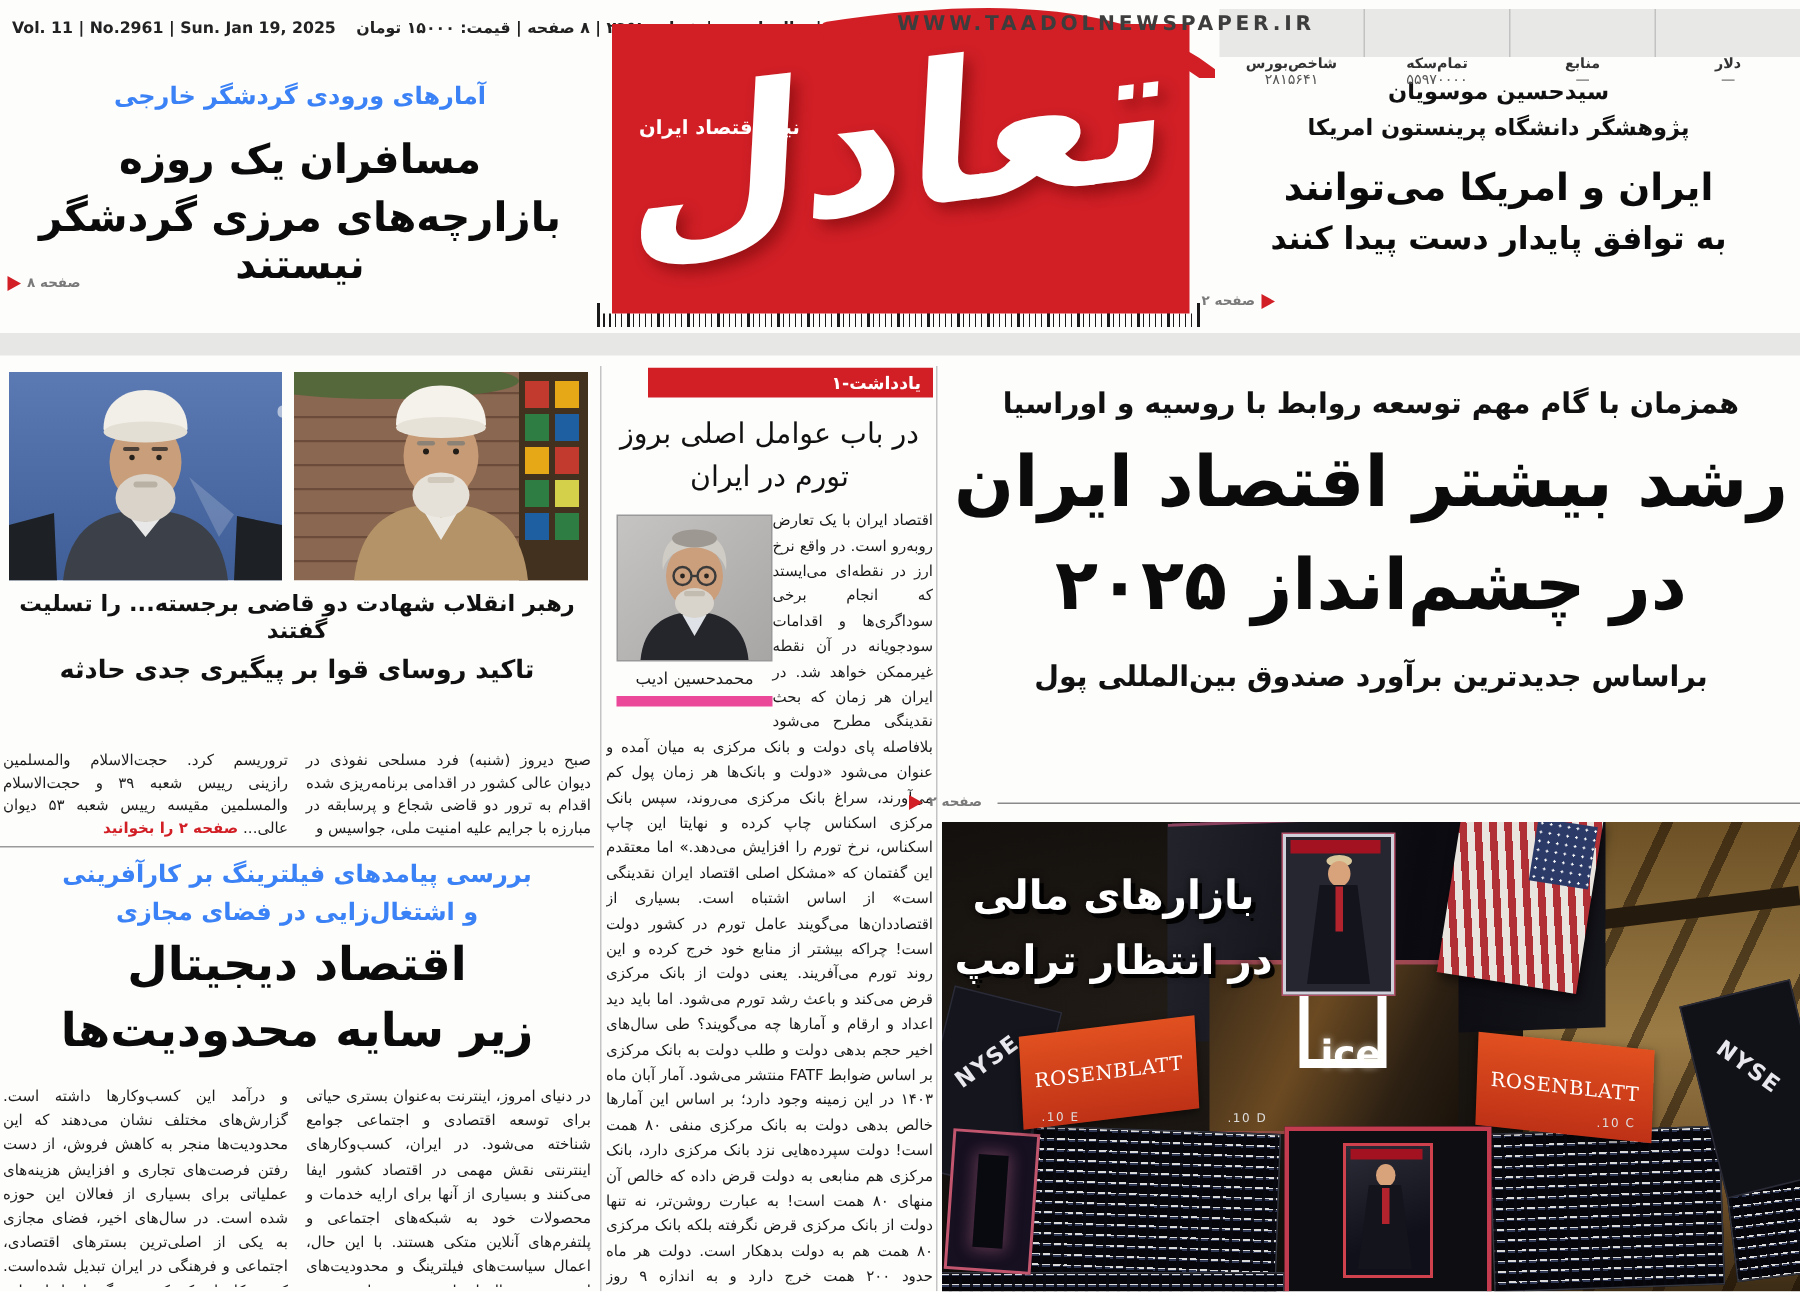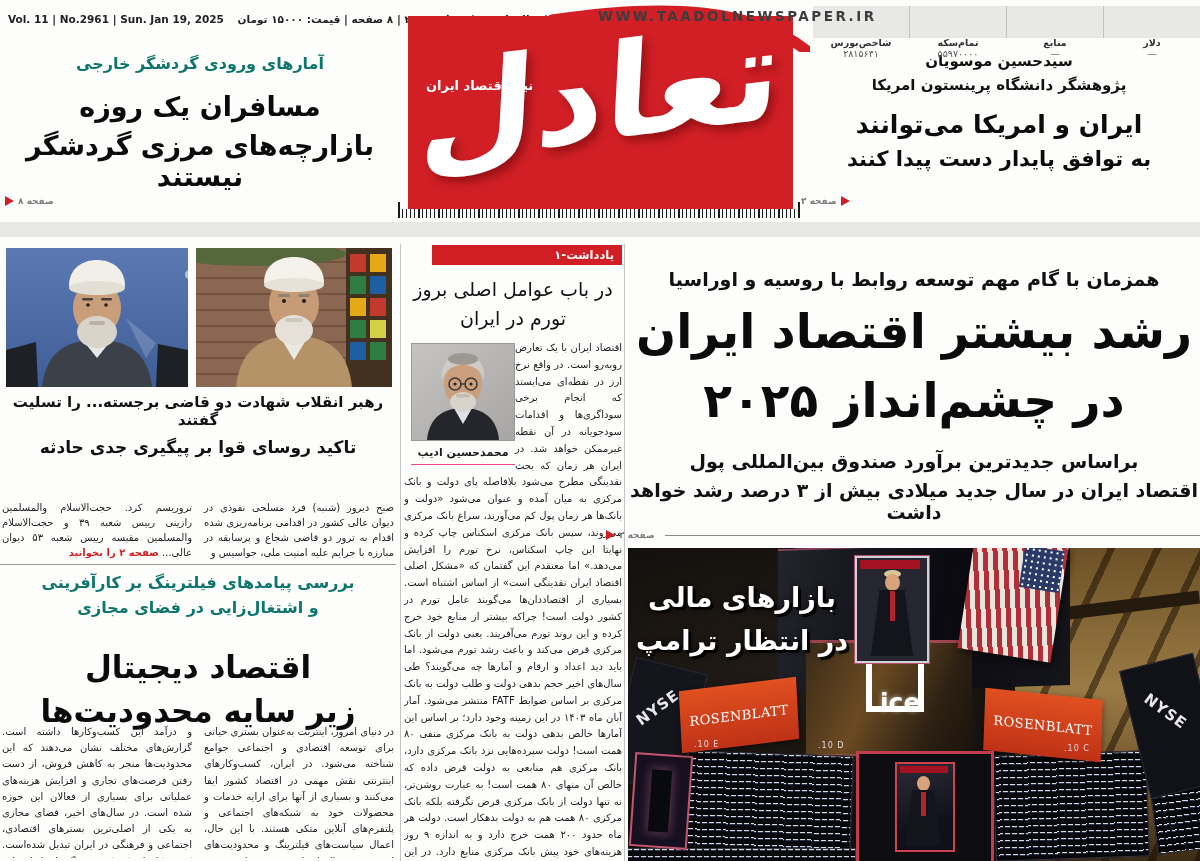--- a/index.html
+++ b/index.html
@@ -26,21 +26,21 @@
       repeating-linear-gradient(90deg,#1a1a1a 0 2px,transparent 2px 20px);
     background-size:100% 9px,100% 16px;background-position:left bottom,left bottom;background-repeat:no-repeat;}
   .masthead{position:absolute;left:408px;top:16px;width:385px;height:193px;background:#d21f26;z-index:2;overflow:visible;}
   .masthead .logo{position:absolute;left:0;top:-14px;width:100%;text-align:center;color:#fff;
       font-size:132px;font-weight:bold;transform:skewX(-10deg) rotate(-7deg);
       text-shadow:5px 6px 10px rgba(80,0,0,.45);line-height:1.4;}
   .masthead .tagline{position:absolute;left:18px;top:62px;color:#fff;font-size:13px;font-weight:bold;}
 
   
   .cblock{position:absolute;text-align:center;}
-  .kick{font-size:16px;font-weight:bold;line-height:1.55;color:#0f766e;}
+  .kick{font-size:16px;font-weight:bold;line-height:1.55;color:#3b82f6;}
   .marker{position:absolute;display:flex;align-items:center;direction:ltr;z-index:4;}
   .tri{display:inline-block;width:0;height:0;border-top:5px solid transparent;border-bottom:5px solid transparent;border-left:9px solid #d21f26;}
   .mtxt{font-size:9px;color:#7a7a7a;font-weight:bold;margin:0 4px;}
   .redref{color:#d21f26;font-weight:bold;}
 
   .band{position:absolute;left:0;top:222px;width:1200px;height:15px;background:#e7e7e6;}
   .vr{position:absolute;top:244px;width:1px;height:617px;background:#c4c4c4;}
   .hrule{position:absolute;height:1px;background:#9a9a9a;}
 
   
@@ -48,22 +48,22 @@
   .bodycols .col{flex:1;}
 
   
   .note{position:absolute;left:404px;top:245px;width:218px;height:616px;overflow:hidden;}
   .note-label{height:20px;line-height:20px;background:#d21f26;color:#fff;font-size:11.5px;
               font-weight:bold;text-align:right;padding-left:6px;padding-right:8px;margin-left:28px;}
   .note-title{text-align:center;font-weight:normal;font-size:19px;line-height:1.5;margin:10px 0 8px;}
   .note-body{font-size:10px;line-height:1.68;text-align:justify;color:#1b1b1b;}
   .author-box{float:left;width:104px;margin:3px 0 4px 7px;}
   .author-box svg{display:block;border:1px solid #999;}
-  .author-name{display:block;font-size:11px;font-weight:bold;text-align:center;
-               border-bottom:1px solid #ec4899;padding:3px 0 2px;}
+  .author-name{display:block;font-size:11px;font-weight:normal;text-align:center;
+               border-bottom:7px solid #ec4899;padding:3px 0 2px;}
 
   
   .markets{position:absolute;left:628px;top:548px;width:572px;height:313px;background:
      radial-gradient(ellipse at 30% 40%, #221c17 0%, #120f0c 60%, #0a0908 100%);overflow:hidden;}
   .ceiling{position:absolute;right:0;top:0;width:185px;height:313px;
      background:linear-gradient(180deg,#6d5126 0%,#9a7b45 45%,#6b4d28 80%,#3c2c16 100%);}
   .ceiling:after{content:"";position:absolute;inset:0;
      background:repeating-linear-gradient(115deg,rgba(20,10,0,.5) 0 7px,transparent 7px 42px);}
   .beam{position:absolute;right:0;top:54px;width:190px;height:13px;background:#251a0e;transform:rotate(-7deg);}
   .photo-caption{position:absolute;left:8px;top:28px;color:#fff;font-weight:bold;font-size:27px;
@@ -162,21 +162,21 @@
   <div class="masthead">
     <div class="logo">تعادل</div>
     <div class="tagline">نیاز اقتصاد ایران</div>
   </div>
 
   <div class="cblock" style="left:0;top:52px;width:400px;">
     <div class="kick">آمارهای ورودی گردشگر خارجی</div>
     <div class="h-big" style="font-size:27px;margin-top:14px;">مسافران یک روزه</div>
     <div class="h-big" style="font-size:27px;margin-top:8px;">بازارچه‌های مرزی گردشگر نیستند</div>
   </div>
-  <div class="marker" style="left:5px;top:196px;">
+  <div class="marker" style="left:5px;top:184px;">
     <span class="tri"></span>
     <span class="mtxt">صفحه ۸</span>
   </div>
 
   <div class="cblock" style="left:800px;top:52px;width:398px;">
     <div style="font-size:15px;font-weight:bold;">سیدحسین موسویان</div>
     <div style="font-size:15px;font-weight:bold;margin-top:6px;">پژوهشگر دانشگاه پرینستون امریکا</div>
     <div class="h-big" style="font-size:25px;margin-top:16px;">ایران و امریکا می‌توانند</div>
     <div class="h-big" style="font-size:21px;margin-top:8px;">به توافق پایدار دست پیدا کنند</div>
   </div>
@@ -264,21 +264,21 @@
       <span>تروریسم کرد. حجت‌الاسلام والمسلمین رازینی رییس شعبه ۳۹ و حجت‌الاسلام والمسلمین مقیسه رییس شعبه ۵۳ دیوان عالی...</span>
       <span class="redref">صفحه ۲ را بخوانید</span>
     </div>
   </div>
 
   <div class="hrule" style="left:0;top:564px;width:396px;"></div>
 
   <div class="cblock" style="left:0;top:571px;width:396px;">
     <div class="kick">بررسی پیامدهای فیلترینگ بر کارآفرینی</div>
     <div class="kick">و اشتغال‌زایی در فضای مجازی</div>
-    <div class="h-big" style="font-size:31px;margin-top:28px;">اقتصاد دیجیتال</div>
+    <div class="h-big" style="font-size:31px;margin-top:4px;">اقتصاد دیجیتال</div>
     <div class="h-big" style="font-size:31px;margin-top:8px;">زیر سایه محدودیت‌ها</div>
   </div>
   <div class="bodycols" style="left:2px;top:724px;width:392px;height:134px;font-size:10px;line-height:1.62;">
     <div class="col">در دنیای امروز، اینترنت به‌عنوان بستری حیاتی برای توسعه اقتصادی و اجتماعی جوامع شناخته می‌شود. در ایران، کسب‌وکارهای اینترنتی نقش مهمی در اقتصاد کشور ایفا می‌کنند و بسیاری از آنها برای ارایه خدمات و محصولات خود به شبکه‌های اجتماعی و پلتفرم‌های آنلاین متکی هستند. با این حال، اعمال سیاست‌های فیلترینگ و محدودیت‌های اینترنتی در سال‌های اخیر، به‌ویژه از شهریور ۱۴۰۱، تأثیرات چشمگیری بر عملکرد</div>
     <div class="col">
       <span>و درآمد این کسب‌وکارها داشته است. گزارش‌های مختلف نشان می‌دهند که این محدودیت‌ها منجر به کاهش فروش، از دست رفتن فرصت‌های تجاری و افزایش هزینه‌های عملیاتی برای بسیاری از فعالان این حوزه شده است. در سال‌های اخیر، فضای مجازی به یکی از اصلی‌ترین بسترهای اقتصادی، اجتماعی و فرهنگی در ایران تبدیل شده‌است. کسب‌وکارهای کوچک و بزرگ، استارتاپ‌ها و مشاغل خانگی از این</span>
       
     </div>
   </div>
 
@@ -310,26 +310,25 @@
           <line x1="49" y1="40" x2="53" y2="40" stroke="#3a3a3a" stroke-width="1.6"></line>
           <circle cx="43" cy="40" r="1.6" fill="#2a241f"></circle>
             <circle cx="59" cy="40" r="1.6" fill="#2a241f"></circle>
         </svg>
         <span class="author-name">محمدحسین ادیب</span>
       </span>
       <span>اقتصاد ایران با یک تعارض روبه‌رو است. در واقع نرخ ارز در نقطه‌ای می‌ایستد که انجام برخی سوداگری‌ها و اقدامات سودجویانه در آن نقطه غیرممکن خواهد شد. در ایران هر زمان که بحث نقدینگی مطرح می‌شود بلافاصله پای دولت و بانک مرکزی به میان آمده و عنوان می‌شود «دولت و بانک‌ها هر زمان پول کم می‌آورند، سراغ بانک مرکزی می‌روند، سپس بانک مرکزی اسکناس چاپ کرده و نهایتا این چاپ اسکناس، نرخ تورم را افزایش می‌دهد.» اما معتقدم این گفتمان که «مشکل اصلی اقتصاد ایران نقدینگی است» از اساس اشتباه است. بسیاری از اقتصاددان‌ها می‌گویند عامل تورم در کشور دولت است! چراکه بیشتر از منابع خود خرج کرده و این روند تورم می‌آفریند. یعنی دولت از بانک مرکزی قرض می‌کند و باعث رشد تورم می‌شود. اما باید دید اعداد و ارقام و آمارها چه می‌گویند؟ طی سال‌های اخیر حجم بدهی دولت و طلب دولت به بانک مرکزی بر اساس ضوابط FATF منتشر می‌شود. آمار آبان ماه ۱۴۰۳ در این زمینه وجود دارد؛ بر اساس این آمارها خالص بدهی دولت به بانک مرکزی منفی ۸۰ همت است! دولت سپرده‌هایی نزد بانک مرکزی دارد، بانک مرکزی هم منابعی به دولت قرض داده که خالص آن منهای ۸۰ همت است! به عبارت روشن‌تر، نه تنها دولت از بانک مرکزی قرض نگرفته بلکه بانک مرکزی ۸۰ همت هم به دولت بدهکار است. دولت هر ماه حدود ۲۰۰ همت خرج دارد و به اندازه ۹ روز هزینه‌های خود پیش بانک مرکزی منابع دارد. در این حرف نکته‌های بسیاری وجود دارد.</span>
     </div>
   </div>
 
-  <div class="cblock" style="left:628px;top:268px;width:572px;">
+  <div class="cblock" style="left:628px;top:258px;width:572px;">
     <div style="font-size:19px;font-weight:bold;">همزمان با گام مهم توسعه روابط با روسیه و اوراسیا</div>
     <div class="h-big" style="font-size:47px;margin-top:14px;">رشد بیشتر اقتصاد ایران</div>
     <div class="h-big" style="font-size:47px;margin-top:14px;">در چشم‌انداز ۲۰۲۵</div>
     <div style="font-size:19px;font-weight:bold;margin-top:22px;">براساس جدیدترین برآورد صندوق بین‌المللی پول</div>
-    <div style="font-size:19px;font-weight:bold;margin-top:7px;">اقتصاد ایران در سال جدید میلادی بیش از ۳ درصد رشد خواهد داشت</div>
   </div>
   <div class="marker" style="left:606px;top:530px;width:594px;">
     <span class="tri"></span>
     <span class="mtxt">صفحه ۲</span>
     <span style="flex:1;border-top:1px solid #8a8a8a;margin-left:6px;"></span>
   </div>
 
   <div class="markets">
     <div class="ceiling"></div>
     <div class="beam"></div>

